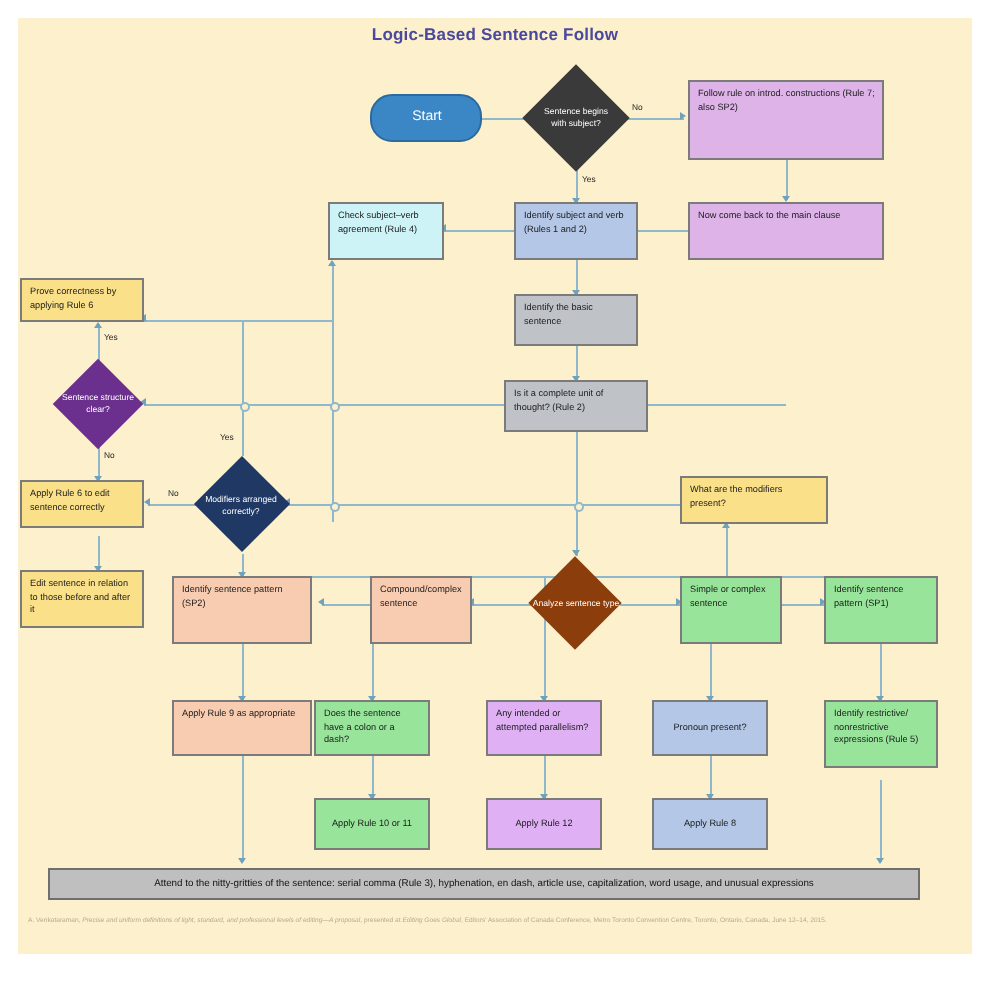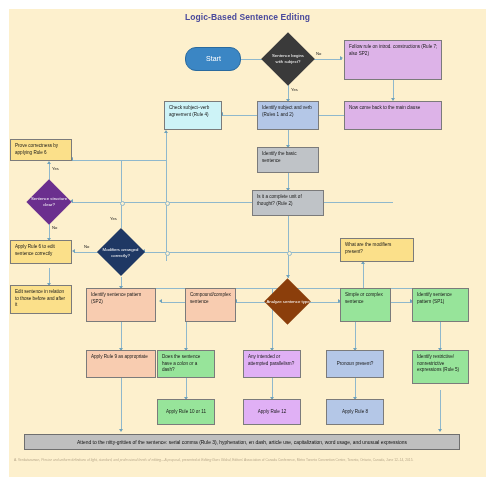--- a/index.html
+++ b/index.html
@@ -36,21 +36,21 @@
   #footer{position:absolute;left:14px;top:458px;width:462px;font-size:3.3px;
         line-height:1.55;color:#b9a98c;}
   #footer i{font-style:italic;}
 </style>
 </head>
 <body>
 
 <div id="page">
   <div id="canvas"></div>
 
-  <div id="title">Logic-Based Sentence Editing</div>
+  <div id="title">Logic-Based Sentence Follow</div>
 
   <div class="ln lnh" style="left:241px;top:59px;width:25px;"></div>
   <div class="ar ar-r" style="left:264px;top:56px;"></div>
 
   <div class="ln lnh" style="left:310px;top:59px;width:32px;"></div>
   <div class="ar ar-r" style="left:340px;top:56px;"></div>
 
   <div class="ln lnv" style="left:393px;top:80px;height:20px;"></div>
   <div class="ar ar-d" style="left:390.5px;top:98px;"></div>
 

